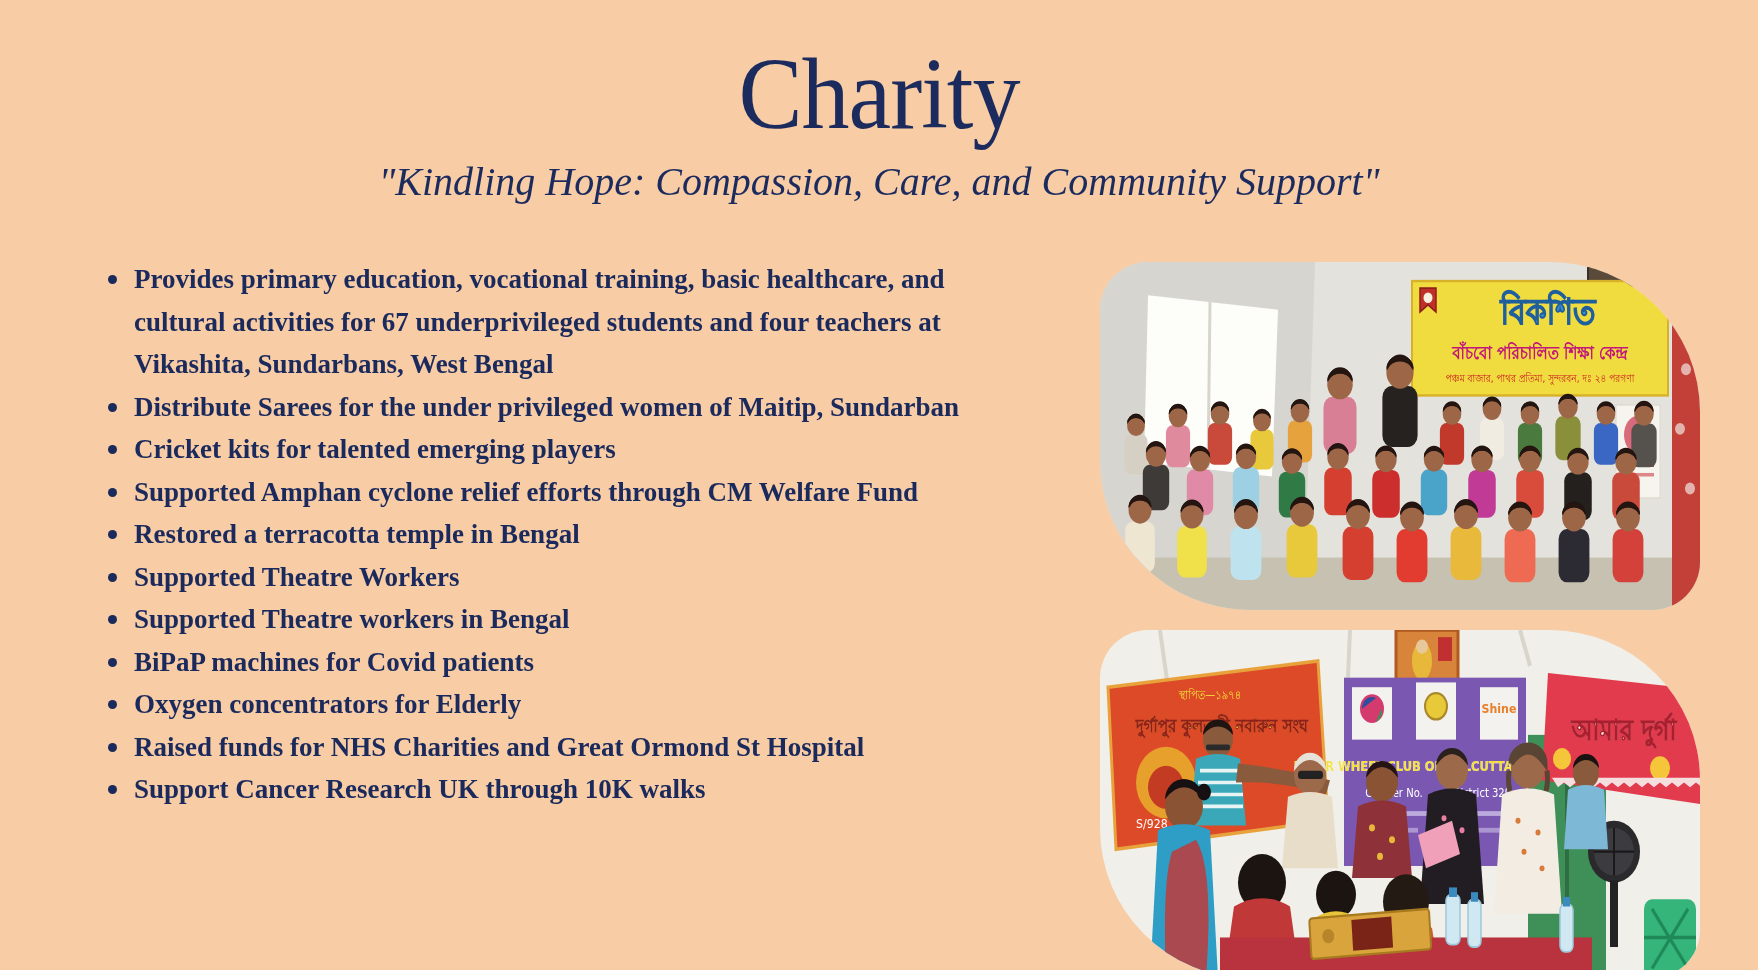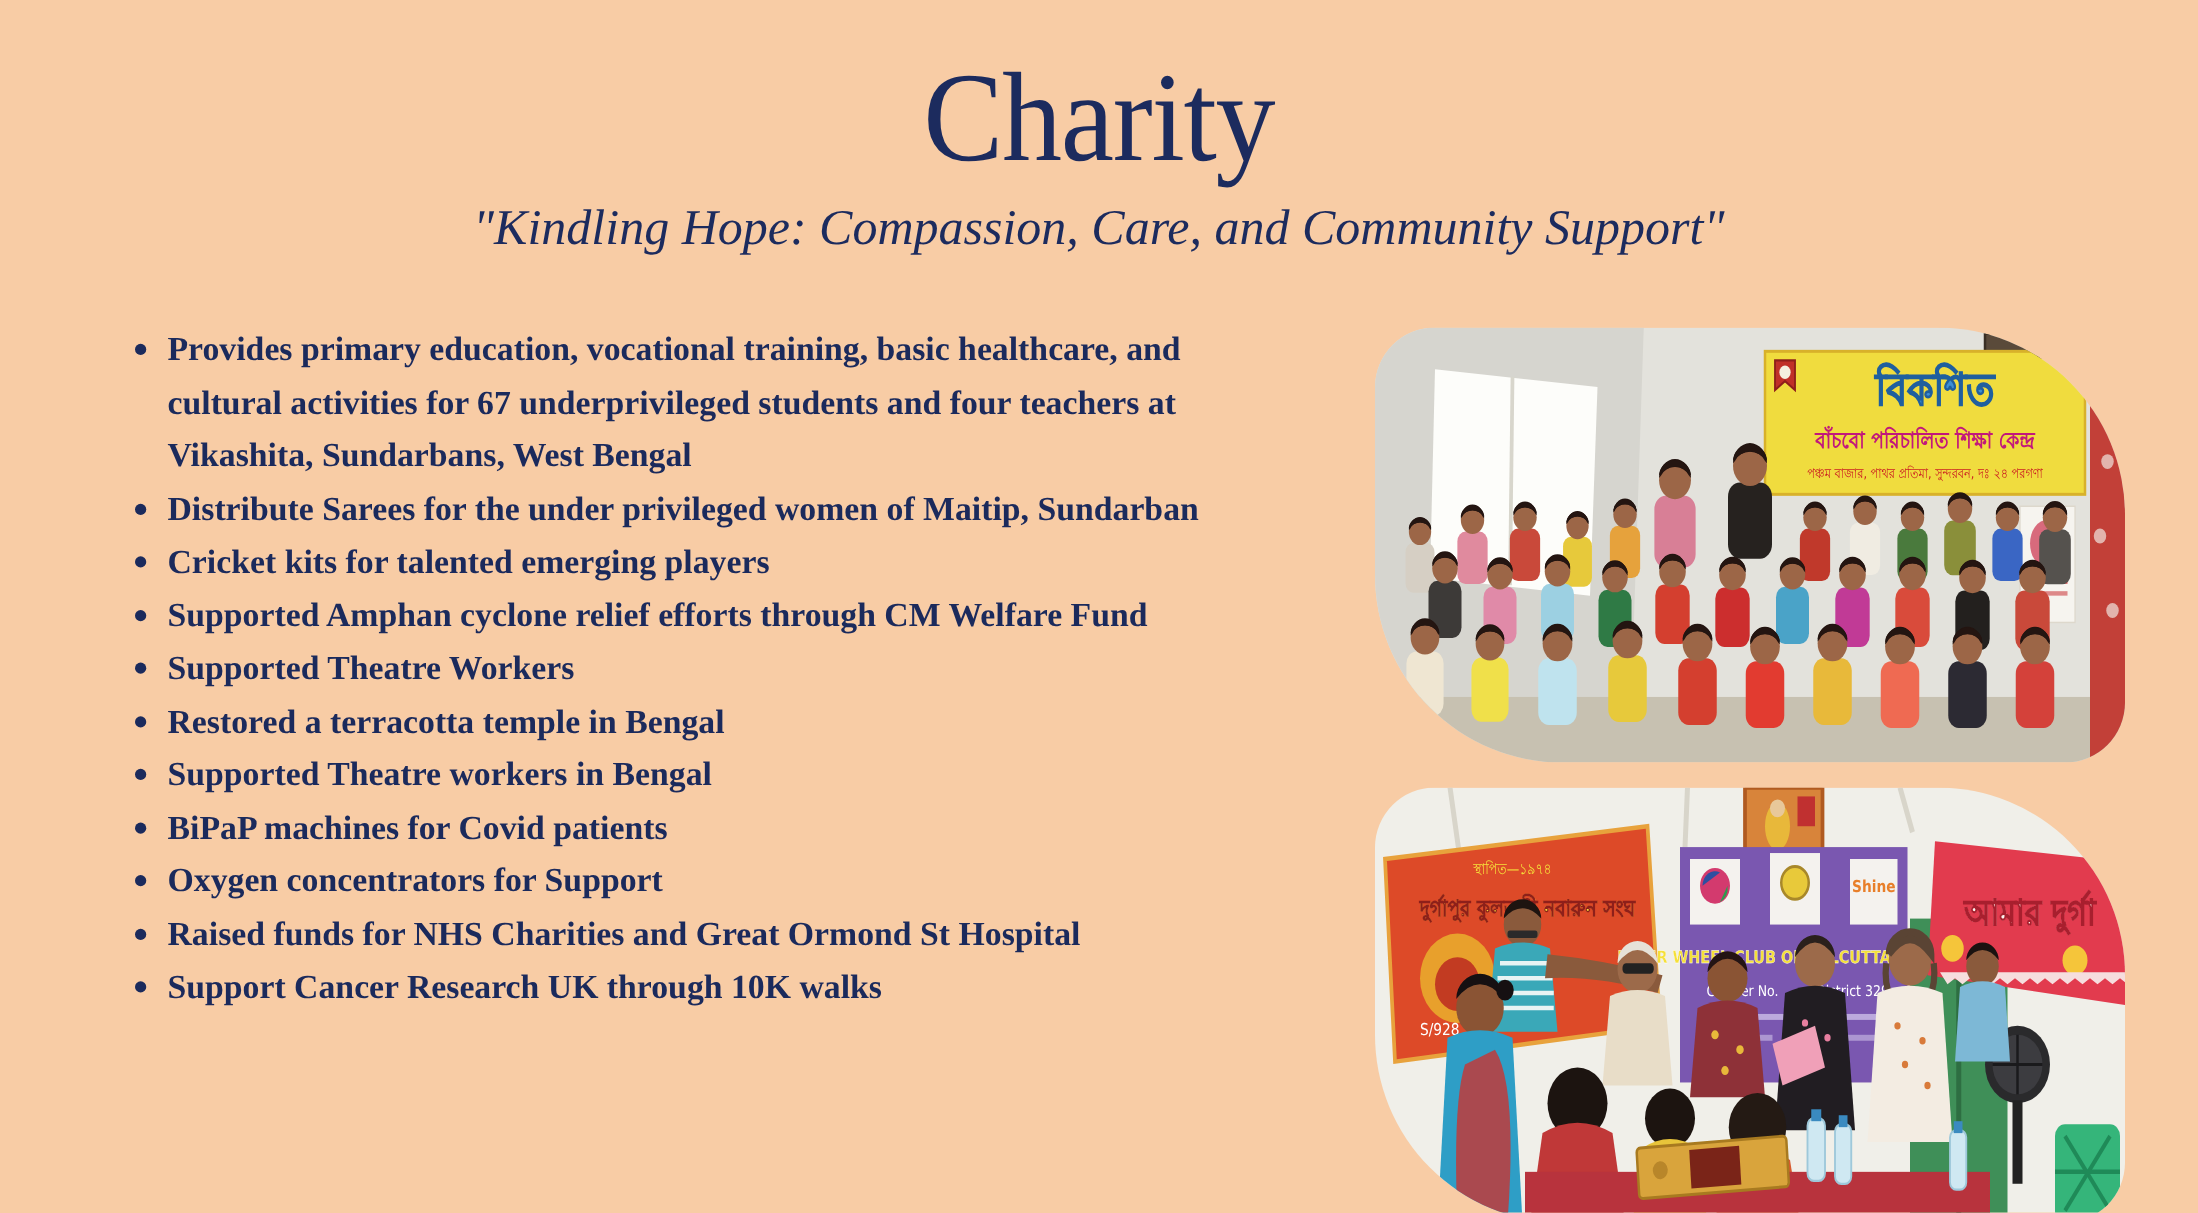--- a/index.html
+++ b/index.html
@@ -58,25 +58,25 @@
 <div class="slide">
 
   <h1 class="title">Charity</h1>
   <div class="subtitle">"Kindling Hope: Compassion, Care, and Community Support"</div>
 
   <ul class="bullets">
     <li>Provides primary education, vocational training, basic healthcare, and cultural activities for 67 underprivileged students and four teachers at Vikashita, Sundarbans, West Bengal</li>
     <li>Distribute Sarees for the under privileged women of Maitip, Sundarban</li>
     <li>Cricket kits for talented emerging players</li>
     <li>Supported Amphan cyclone relief efforts through CM Welfare Fund</li>
+    <li>Restored a terracotta temple in Bengal</li>
     <li>Supported Theatre Workers</li>
-    <li>Restored a terracotta temple in Bengal</li>
     <li>Supported Theatre workers in Bengal</li>
     <li>BiPaP machines for Covid patients</li>
-    <li>Oxygen concentrators for Support</li>
+    <li>Oxygen concentrators for Elderly</li>
     <li>Raised funds for NHS Charities and Great Ormond St Hospital</li>
     <li>Support Cancer Research UK through 10K walks</li>
   </ul>
 
   <div class="photo" id="photo-classroom">
     <svg viewBox="0 0 600 292" preserveAspectRatio="none">
       <defs>
         <symbol id="kid" overflow="visible">
           <rect x="-11" y="-30" width="22" height="32" rx="6" fill="var(--c,#c9493a)"></rect>
           <circle cx="0" cy="-37" r="8.5" fill="#9c6647"></circle>

